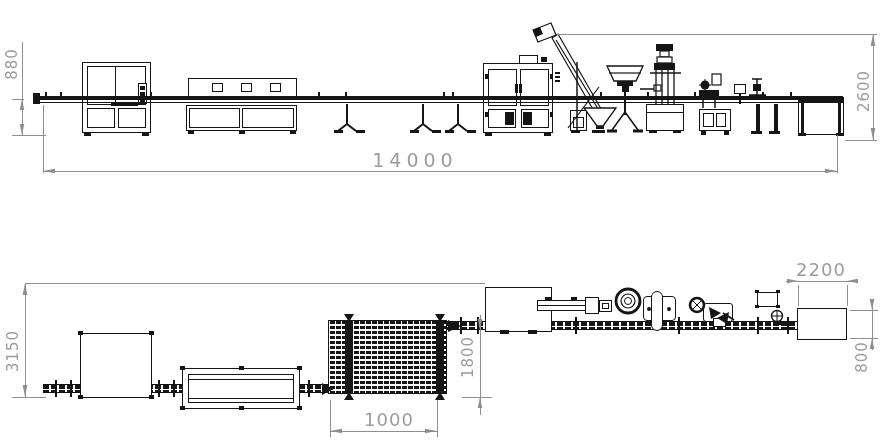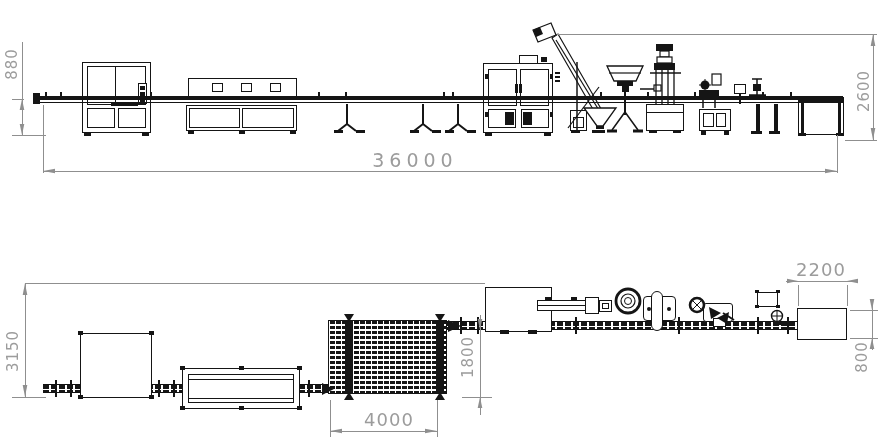--- a/index.html
+++ b/index.html
@@ -368,20 +368,20 @@
       <polygon points="437,431 425,428.7 425,433.3"></polygon>
       <polygon points="798,281 787,278.7 787,283.3"></polygon>
       <polygon points="847,281 858,278.7 858,283.3"></polygon>
       <polygon points="872,310 869.7,299 874.3,299"></polygon>
       <polygon points="872,338 869.7,349 874.3,349"></polygon>
     </g>
   </svg>
 
   <div class="dim rot" style="left:-48px;top:54px;">880</div>
   <div class="dim rot" style="left:804px;top:81px;">2600</div>
-  <div class="dim big" style="left:355px;top:150px;">36000</div>
+  <div class="dim big" style="left:355px;top:150px;">14000</div>
   <div class="dim rot" style="left:-47px;top:341px;">3150</div>
   <div class="dim rot" style="left:408px;top:347px;">1800</div>
-  <div class="dim" style="left:329px;top:410px;">4000</div>
+  <div class="dim" style="left:329px;top:410px;">1000</div>
   <div class="dim" style="left:761px;top:260px;">2200</div>
   <div class="dim rot" style="left:802px;top:347px;">800</div>
 
 </div>
 
 </body></html>

